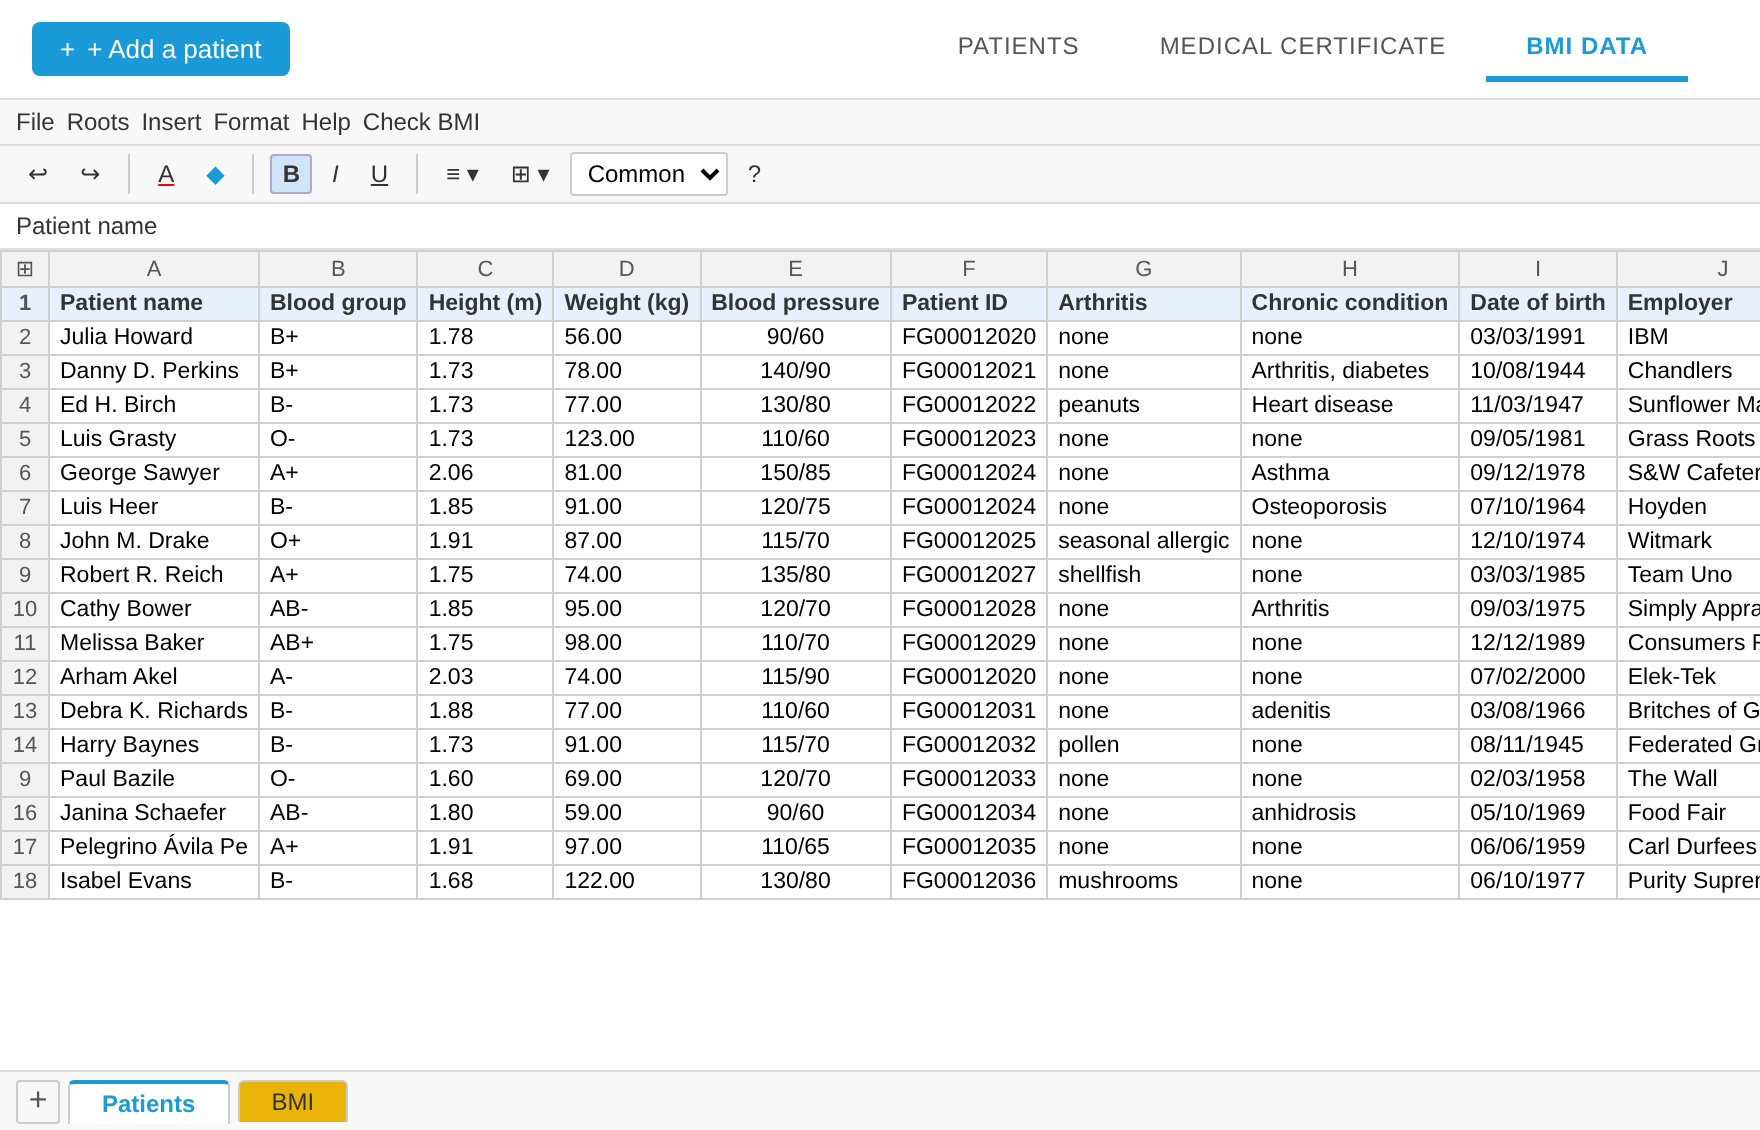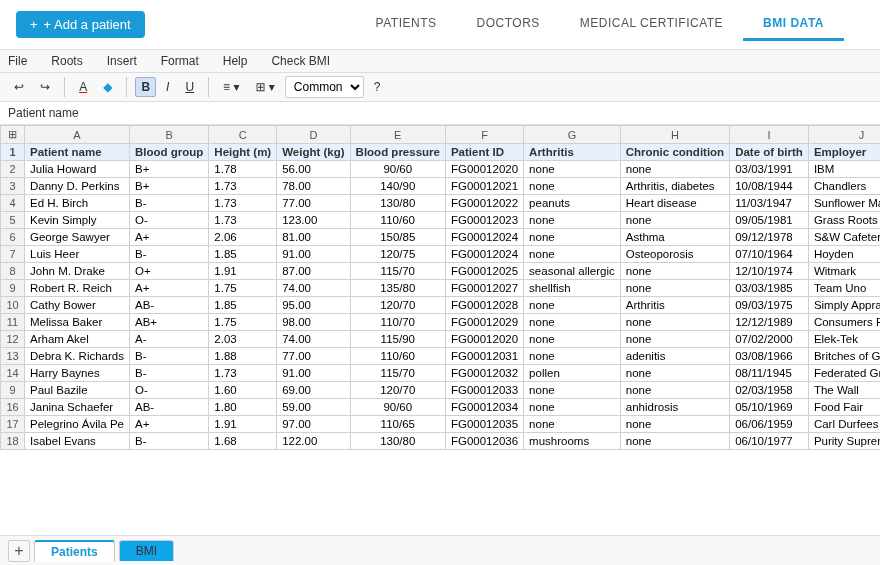--- a/index.html
+++ b/index.html
@@ -48,21 +48,21 @@
       font-weight: bold;
     }
 
     
     .sheet-toolbar {
       background: #f8f8f8;
       border-bottom: 1px solid #ddd;
       padding: 4px 8px;
       display: flex;
       align-items: center;
-      gap: 24px;
+      gap: 6px;
       font-size: 12px;
     }
     .menu-item {
       color: #333;
       cursor: pointer;
       font-size: 12px;
     }
     .toolbar-sep { width: 1px; height: 20px; background: #ccc; margin: 0 4px; }
     .toolbar-btn {
       background: none;
@@ -178,21 +178,21 @@
       height: 22px;
       cursor: pointer;
       border-radius: 2px;
       font-size: 16px;
       color: #555;
       display: flex;
       align-items: center;
       justify-content: center;
     }
     .sheet-tab {
-      background: #0ea5e9;
+      background: #eab308;
       border: 1px solid #ccc;
       border-bottom: none;
       padding: 3px 16px;
       font-size: 12px;
       cursor: pointer;
       border-radius: 3px 3px 0 0;
       color: #333;
     }
     .sheet-tab.active {
       background: #fff;
@@ -213,21 +213,20 @@
 </head>
 <body>
 
 <div class="top-nav">
   <button class="add-patient-btn">
     <span>+</span>
     <span>+ Add a patient</span>
   </button>
   <div class="nav-tabs">
     <div class="nav-tab">PATIENTS</div>
-    <div class="nav-tab">DOCTORS</div>
     <div class="nav-tab">MEDICAL CERTIFICATE</div>
     <div class="nav-tab active">BMI DATA</div>
   </div>
 </div>
 
 <div class="sheet-toolbar">
   <span class="menu-item">File</span>
   <span class="menu-item">Roots</span>
   <span class="menu-item">Insert</span>
   <span class="menu-item">Format</span>
@@ -334,21 +333,21 @@
           <td class="col-d">77.00</td>
           <td class="col-e">130/80</td>
           <td class="col-f">FG00012022</td>
           <td class="col-g">peanuts</td>
           <td class="col-h">Heart disease</td>
           <td class="col-i">11/03/1947</td>
           <td class="col-j">Sunflower Market</td>
         </tr>
         <tr>
           <td class="row-num">5</td>
-          <td class="col-a">Kevin Simply</td>
+          <td class="col-a">Luis Grasty</td>
           <td class="col-b">O-</td>
           <td class="col-c">1.73</td>
           <td class="col-d">123.00</td>
           <td class="col-e">110/60</td>
           <td class="col-f">FG00012023</td>
           <td class="col-g">none</td>
           <td class="col-h">none</td>
           <td class="col-i">09/05/1981</td>
           <td class="col-j">Grass Roots Yard</td>
         </tr>

